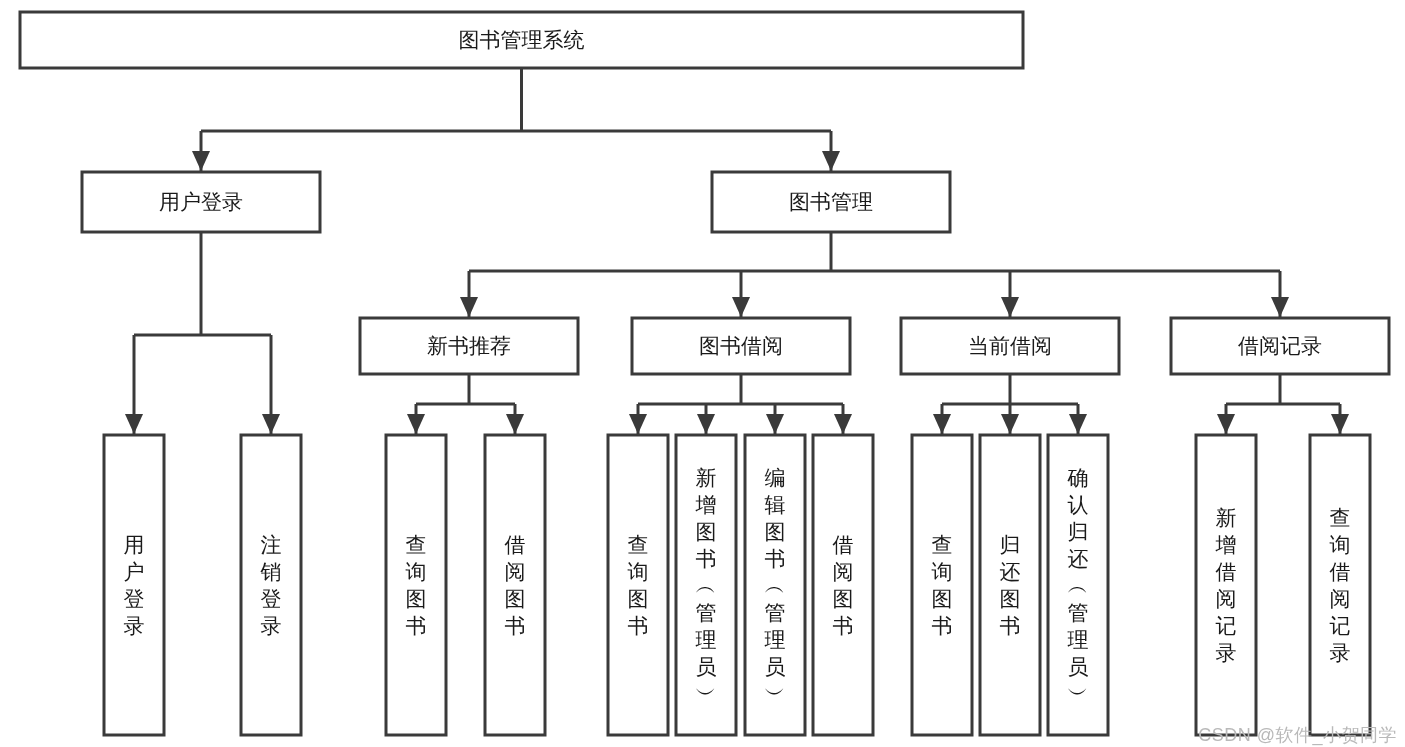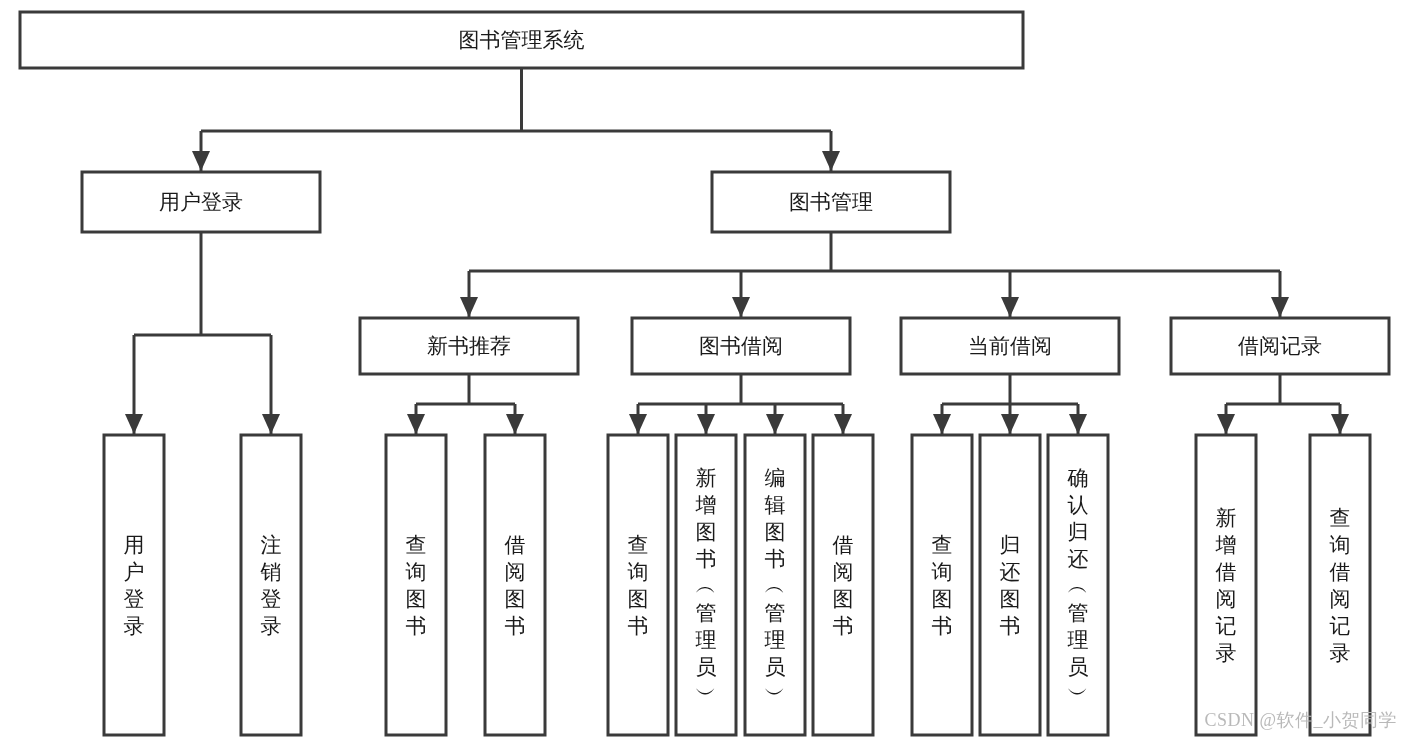--- a/index.html
+++ b/index.html
@@ -51,22 +51,22 @@
   }
   .node-label-v {
     font-family: "Liberation Sans", "DejaVu Sans", sans-serif;
     font-size: 21px;
     fill: #1a1a1a;
     text-anchor: middle;
   }
   .watermark {
     position: absolute;
     right: 8px;
-    bottom: 15px;
-    font-family: Liberation Serif, serif;
+    bottom: 0;
+    font-family: Liberation Sans, sans-serif;
     font-size: 18px;
     color: #b9b9b9;
     white-space: nowrap;
     letter-spacing: 0.5px;
     pointer-events: none;
   }
 </style>
 </head>
 <body>
 

